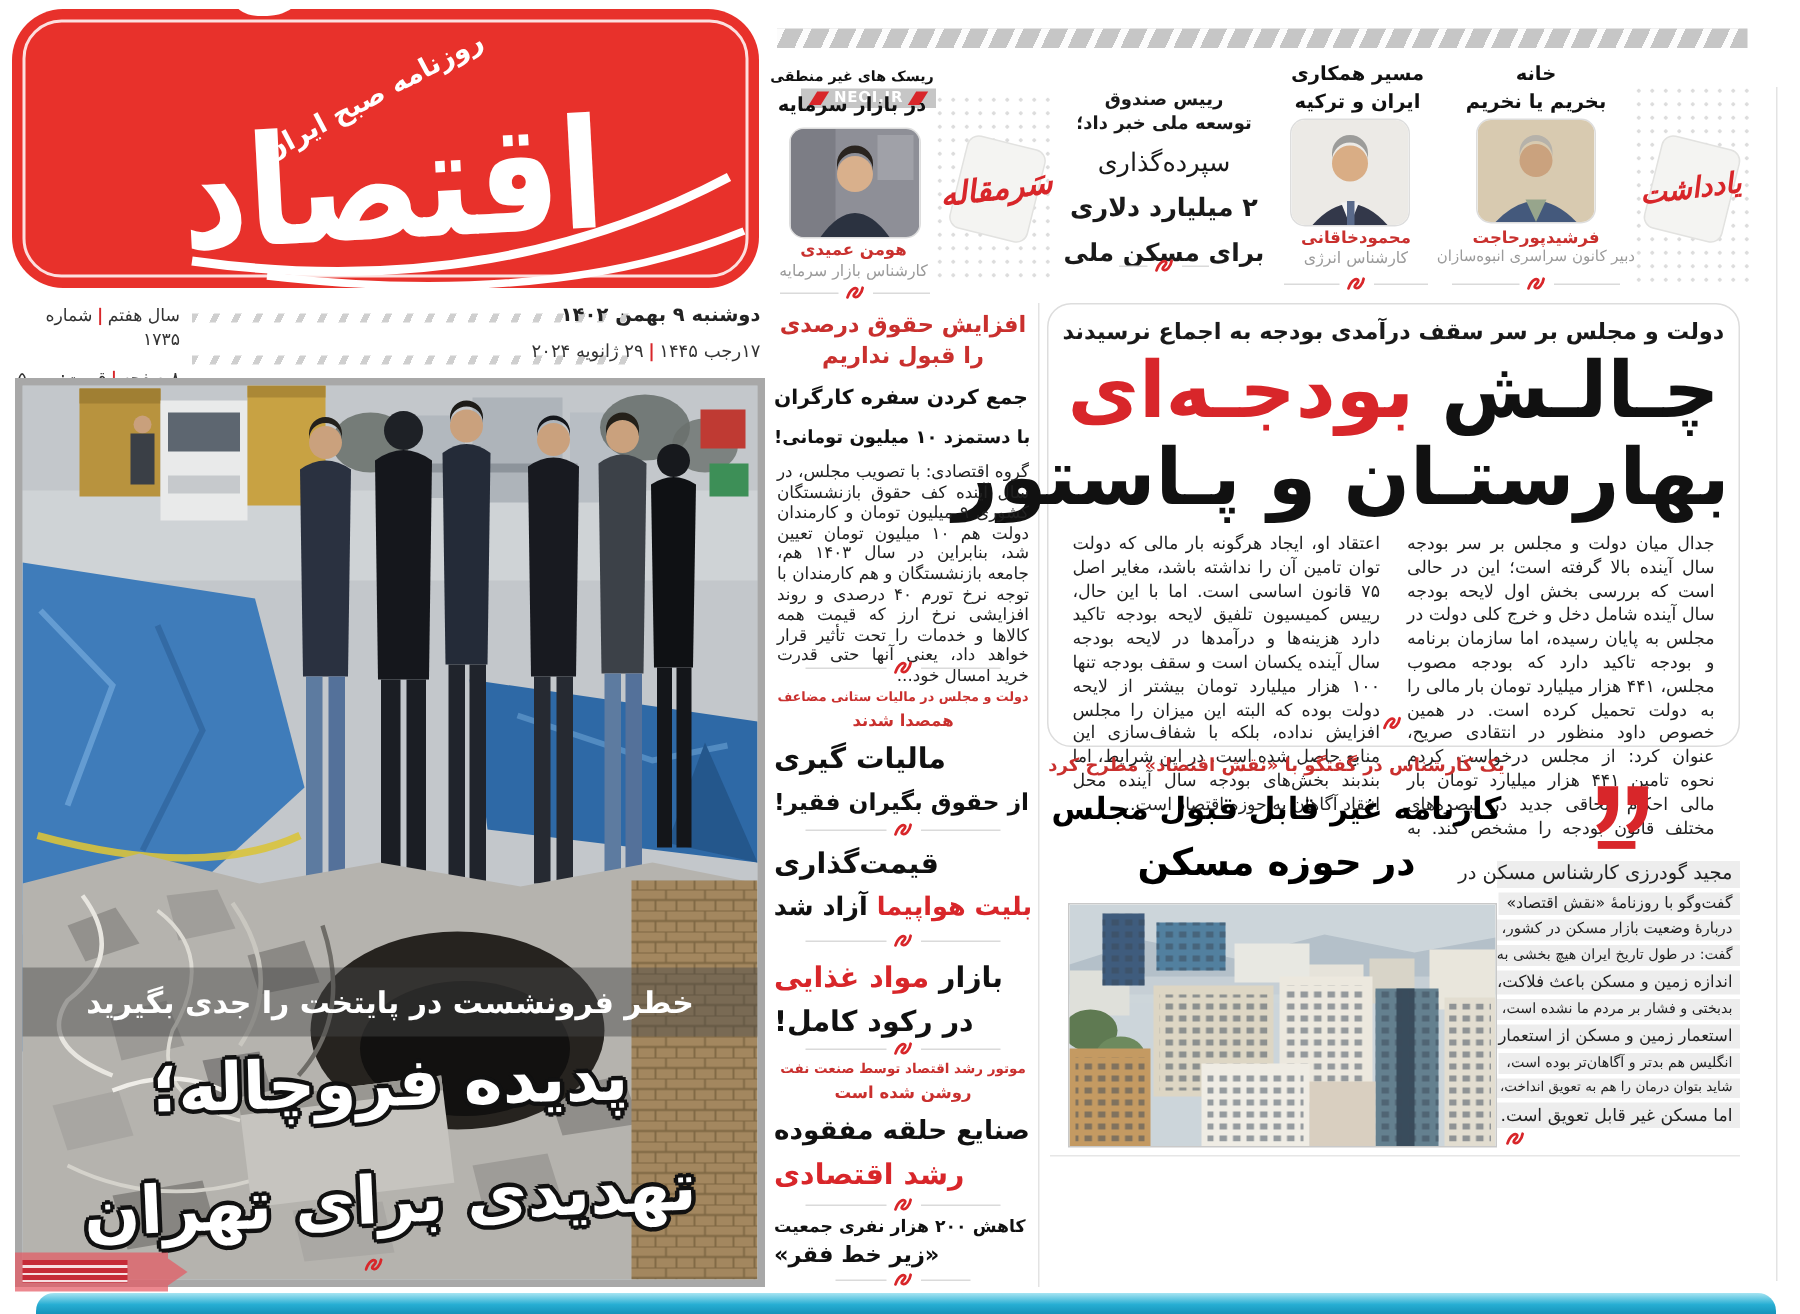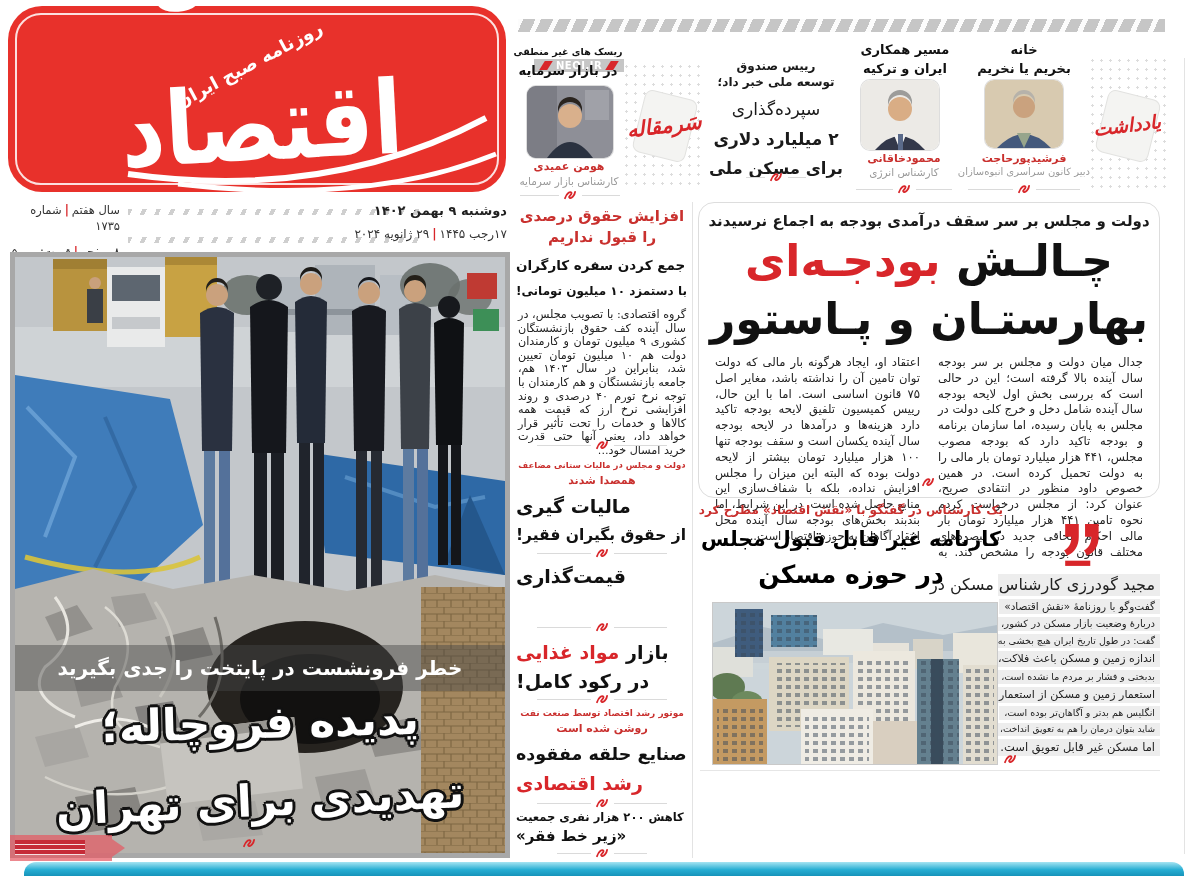--- a/index.html
+++ b/index.html
@@ -41,21 +41,21 @@
   .callig{position:absolute;inset:0;display:flex;align-items:center;justify-content:center;
          color:#d8262a;font-family:"DejaVu Serif","Liberation Serif",serif;font-style:italic;
          font-weight:bold;transform:rotate(-7deg);}
   
   .sep{display:flex;align-items:center;gap:5px;}
   .sl{flex:1;height:1px;background:#dadada;}
   .pen{width:13px;height:11px;flex:0 0 auto;}
   
   .mainbox{left:698px;top:202px;width:462px;height:296px;border:1px solid #ddd;border-radius:16px;box-sizing:border-box;}
   .mb-kicker{position:absolute;top:9px;left:0;right:0;text-align:center;font-size:15px;font-weight:800;}
-  .mb-l1,.mb-l2{position:absolute;left:6px;right:6px;text-align:center;font-weight:900;font-size:44px;line-height:56px;letter-spacing:-1px;}
+  .mb-l1,.mb-l2{position:absolute;left:6px;right:6px;text-align:center;font-weight:900;font-size:52px;line-height:56px;letter-spacing:-1px;}
   .mb-l1{top:30px;} .mb-l2{top:88px;}
   .mb-body{position:absolute;top:152px;right:16px;left:16px;bottom:26px;font-size:11.6px;line-height:15.8px;
            text-align:justify;columns:2;column-gap:18px;color:#222;}
   
   .kick-red{color:#c9302e;font-weight:800;text-align:center;}
   .mid-title{font-weight:900;color:#111;text-align:left;}
   .mid-body{font-size:11.2px;line-height:13.6px;text-align:justify;color:#222;}
   
   .kn-kicker{font-size:12.5px;font-weight:bold;color:#c9302e;text-align:center;}
   .kn-title{font-weight:900;font-size:25px;line-height:36px;text-align:center;color:#000;}
@@ -278,20 +278,21 @@
   <div class="abs sep" style="left:537px;top:548px;width:130px">
     <i class="sl"></i>
       <svg class="pen" viewBox="0 0 14 12">
         <use href="#penpath"></use>
       </svg>
       <i class="sl"></i>
   </div>
 
   <div class="abs mid-title" style="left:516px;top:562px;width:172px;font-size:19px;line-height:29px">
     <div class="fitl">قیمت‌گذاری</div>
+    <div class="fitl" style="font-size: 17px;"><span class="red">بلیت هواپیما</span><span class="blk"> آزاد شد</span></div>
   </div>
   <div class="abs sep" style="left:537px;top:622px;width:130px">
     <i class="sl"></i>
       <svg class="pen" viewBox="0 0 14 12">
         <use href="#penpath"></use>
       </svg>
       <i class="sl"></i>
   </div>
 
   <div class="abs mid-title" style="left:516px;top:638px;width:172px;font-size:19px;line-height:29px">
@@ -378,21 +379,21 @@
   </div>
 
   <div class="abs" style="left:1062px;top:522px;width:44px;height:46px">
     <svg viewBox="0 0 40 44" width="44" height="46">
       <path d="M2,2 h13 v12 c0,9 -4,15 -11,18 l-3,-5 c4,-2 7,-6 7,-13 h-6 z" fill="#d8262a"></path>
       <path d="M21,2 h13 v12 c0,9 -4,15 -11,18 l-3,-5 c4,-2 7,-6 7,-13 h-6 z" fill="#d8262a"></path>
       <rect x="2" y="37" width="24" height="5" fill="#d8262a"></rect>
     </svg>
   </div>
   <div class="abs" style="left:1002px;top:574px;width:158px">
-    <span class="qline fitl" style="font-size: 16px;">مجید گودرزی کارشناس مسکن در</span>
+    <span class="qline fitl" style="font-size: 13px;">مجید گودرزی کارشناس مسکن در</span>
     <span class="qline fitl" style="font-size: 10.5px;">گفت‌وگو با روزنامهٔ «نقش اقتصاد»</span>
     <span class="qline fitl" style="font-size: 10px;">دربارهٔ وضعیت بازار مسکن در کشور،</span>
     <span class="qline fitl" style="font-size: 9.5px;">گفت: در طول تاریخ ایران هیچ بخشی به</span>
     <span class="qline fitl" style="font-size: 11px;">اندازه زمین و مسکن باعث فلاکت،</span>
     <span class="qline fitl" style="font-size: 9.5px;">بدبختی و فشار بر مردم ما نشده است،</span>
     <span class="qline fitl" style="font-size: 11px;">استعمار زمین و مسکن از استعمار</span>
     <span class="qline fitl" style="font-size: 9.5px;">انگلیس هم بدتر و آگاهان‌تر بوده است،</span>
     <span class="qline fitl" style="font-size: 9px;">شاید بتوان درمان را هم به تعویق انداخت،</span>
     <span class="qline fitl" style="font-size: 11.5px;">اما مسکن غیر قابل تعویق است.</span>
   </div>

